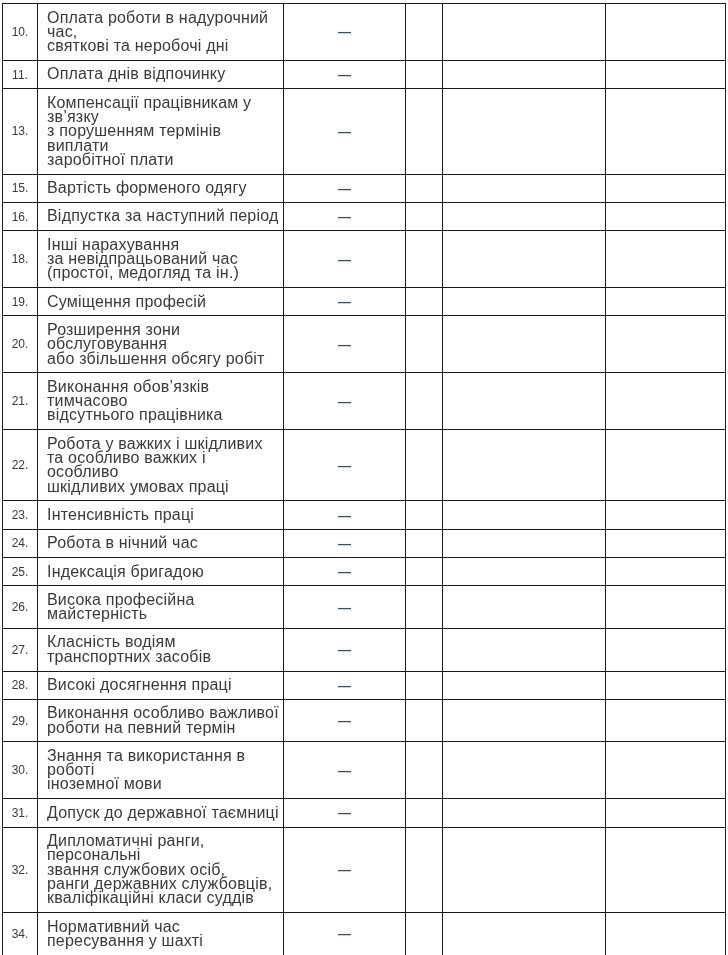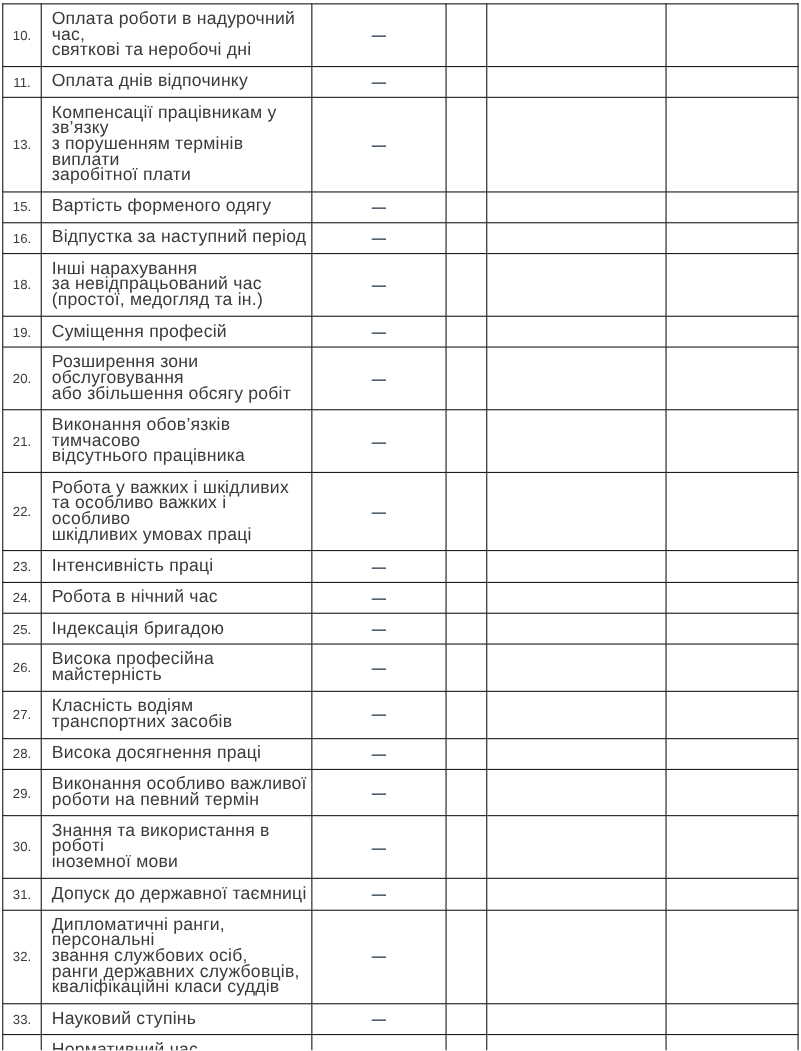--- a/index.html
+++ b/index.html
@@ -194,21 +194,21 @@
           <td class="cell-num">27.</td>
           <td class="cell-desc">Класність водіям
 транспортних засобів</td>
           <td class="cell-dash">—</td>
           <td class="cell-empty"></td>
           <td class="cell-empty"></td>
           <td class="cell-empty"></td>
         </tr>
         <tr>
           <td class="cell-num">28.</td>
-          <td class="cell-desc">Висока досягнення праці</td>
+          <td class="cell-desc">Високі досягнення праці</td>
           <td class="cell-dash">—</td>
           <td class="cell-empty"></td>
           <td class="cell-empty"></td>
           <td class="cell-empty"></td>
         </tr>
         <tr>
           <td class="cell-num">29.</td>
           <td class="cell-desc">Виконання особливо важливої
 роботи на певний термін</td>
           <td class="cell-dash">—</td>
@@ -238,28 +238,20 @@
           <td class="cell-desc">Дипломатичні ранги, персональні
 звання службових осіб,
 ранги державних службовців,
 кваліфікаційні класи суддів</td>
           <td class="cell-dash">—</td>
           <td class="cell-empty"></td>
           <td class="cell-empty"></td>
           <td class="cell-empty"></td>
         </tr>
         <tr>
-          <td class="cell-num">33.</td>
-          <td class="cell-desc">Науковий ступінь</td>
-          <td class="cell-dash">—</td>
-          <td class="cell-empty"></td>
-          <td class="cell-empty"></td>
-          <td class="cell-empty"></td>
-        </tr>
-        <tr>
           <td class="cell-num">34.</td>
           <td class="cell-desc">Нормативний час
 пересування у шахті</td>
           <td class="cell-dash">—</td>
           <td class="cell-empty"></td>
           <td class="cell-empty"></td>
           <td class="cell-empty"></td>
         </tr>
       </tbody>
   </table>

